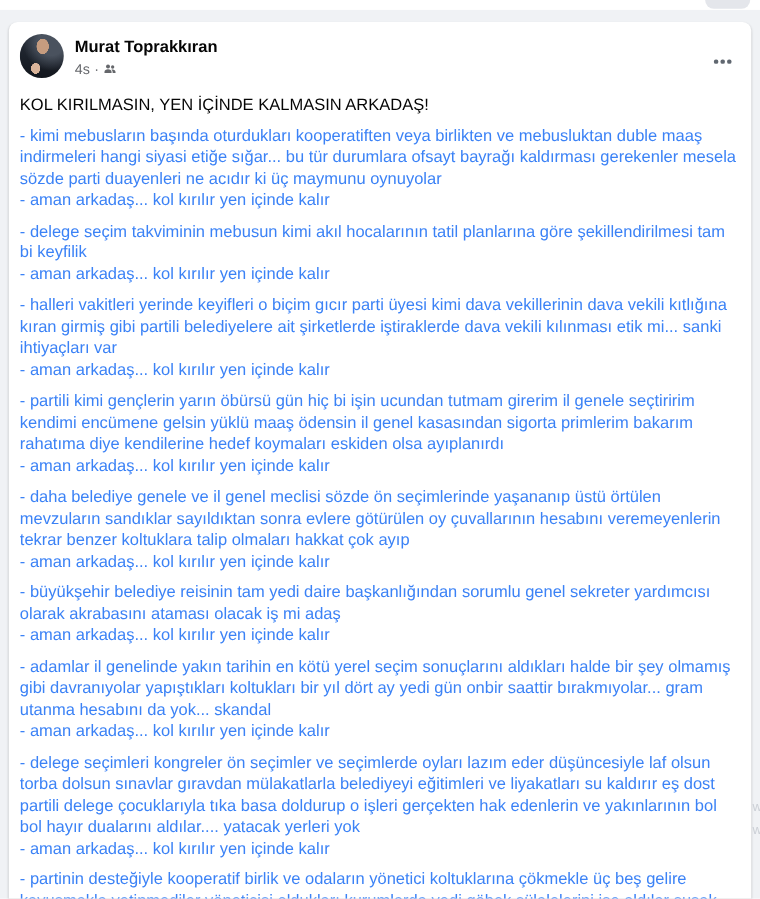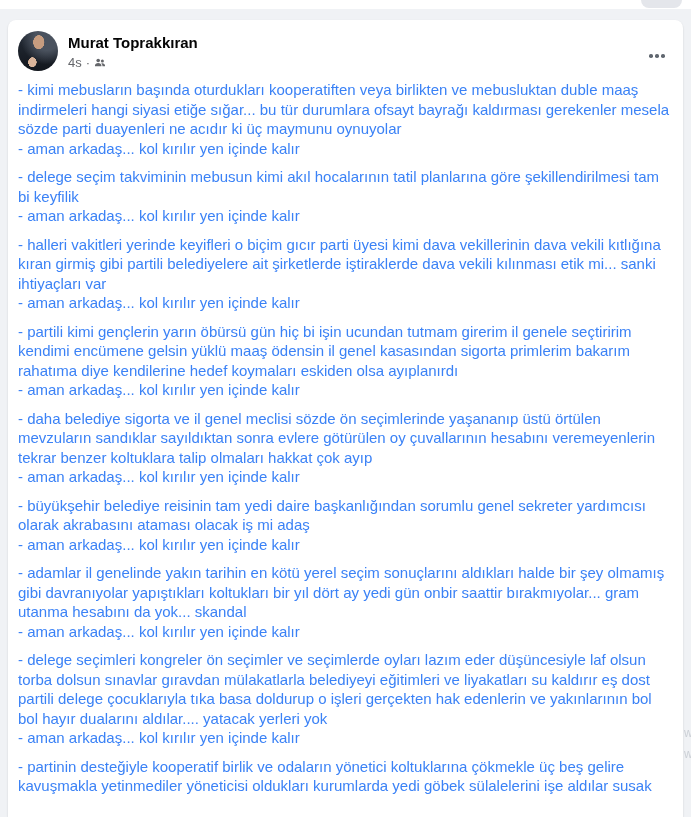--- a/index.html
+++ b/index.html
@@ -112,31 +112,32 @@
       </div>
     </div>
 
     <button class="menu-btn" aria-label="options">
       <span class="menu-dot"></span>
       <span class="menu-dot"></span>
       <span class="menu-dot"></span>
     </button>
   </div>
 
+  <div class="post-title">KOL KIRILMASIN, YEN İÇİNDE KALMASIN ARKADAŞ!</div>
 
   <div class="post-body">
       <p class="post-paragraph">- kimi mebusların başında oturdukları kooperatiften veya birlikten ve mebusluktan duble maaş indirmeleri hangi siyasi etiğe sığar... bu tür durumlara ofsayt bayrağı kaldırması gerekenler mesela sözde parti duayenleri ne acıdır ki üç maymunu oynuyolar
 - aman arkadaş... kol kırılır yen içinde kalır</p>
       <p class="post-paragraph">- delege seçim takviminin mebusun kimi akıl hocalarının tatil planlarına göre şekillendirilmesi tam bi keyfilik
 - aman arkadaş... kol kırılır yen içinde kalır</p>
       <p class="post-paragraph">- halleri vakitleri yerinde keyifleri o biçim gıcır parti üyesi kimi dava vekillerinin dava vekili kıtlığına kıran girmiş gibi partili belediyelere ait şirketlerde iştiraklerde dava vekili kılınması etik mi... sanki ihtiyaçları var
 - aman arkadaş... kol kırılır yen içinde kalır</p>
       <p class="post-paragraph">- partili kimi gençlerin yarın öbürsü gün hiç bi işin ucundan tutmam girerim il genele seçtiririm kendimi encümene gelsin yüklü maaş ödensin il genel kasasından sigorta primlerim bakarım rahatıma diye kendilerine hedef koymaları eskiden olsa ayıplanırdı
 - aman arkadaş... kol kırılır yen içinde kalır</p>
-      <p class="post-paragraph">- daha belediye sigorta ve il genel meclisi sözde ön seçimlerinde yaşananıp üstü örtülen mevzuların sandıklar sayıldıktan sonra evlere götürülen oy çuvallarının hesabını veremeyenlerin tekrar benzer koltuklara talip olmaları hakkat çok ayıp
+      <p class="post-paragraph">- daha belediye genele ve il genel meclisi sözde ön seçimlerinde yaşananıp üstü örtülen mevzuların sandıklar sayıldıktan sonra evlere götürülen oy çuvallarının hesabını veremeyenlerin tekrar benzer koltuklara talip olmaları hakkat çok ayıp
 - aman arkadaş... kol kırılır yen içinde kalır</p>
       <p class="post-paragraph">- büyükşehir belediye reisinin tam yedi daire başkanlığından sorumlu genel sekreter yardımcısı olarak akrabasını ataması olacak iş mi adaş
 - aman arkadaş... kol kırılır yen içinde kalır</p>
       <p class="post-paragraph">- adamlar il genelinde yakın tarihin en kötü yerel seçim sonuçlarını aldıkları halde bir şey olmamış gibi davranıyolar yapıştıkları koltukları bir yıl dört ay yedi gün onbir saattir bırakmıyolar... gram utanma hesabını da yok... skandal
 - aman arkadaş... kol kırılır yen içinde kalır</p>
       <p class="post-paragraph">- delege seçimleri kongreler ön seçimler ve seçimlerde oyları lazım eder düşüncesiyle laf olsun torba dolsun sınavlar gıravdan mülakatlarla belediyeyi eğitimleri ve liyakatları su kaldırır eş dost partili delege çocuklarıyla tıka basa doldurup o işleri gerçekten hak edenlerin ve yakınlarının bol bol hayır dualarını aldılar.... yatacak yerleri yok
 - aman arkadaş... kol kırılır yen içinde kalır</p>
       <p class="post-paragraph">- partinin desteğiyle kooperatif birlik ve odaların yönetici koltuklarına çökmekle üç beş gelire kavuşmakla yetinmediler yöneticisi oldukları kurumlarda yedi göbek sülalelerini işe aldılar susak</p>
     </div>
 

